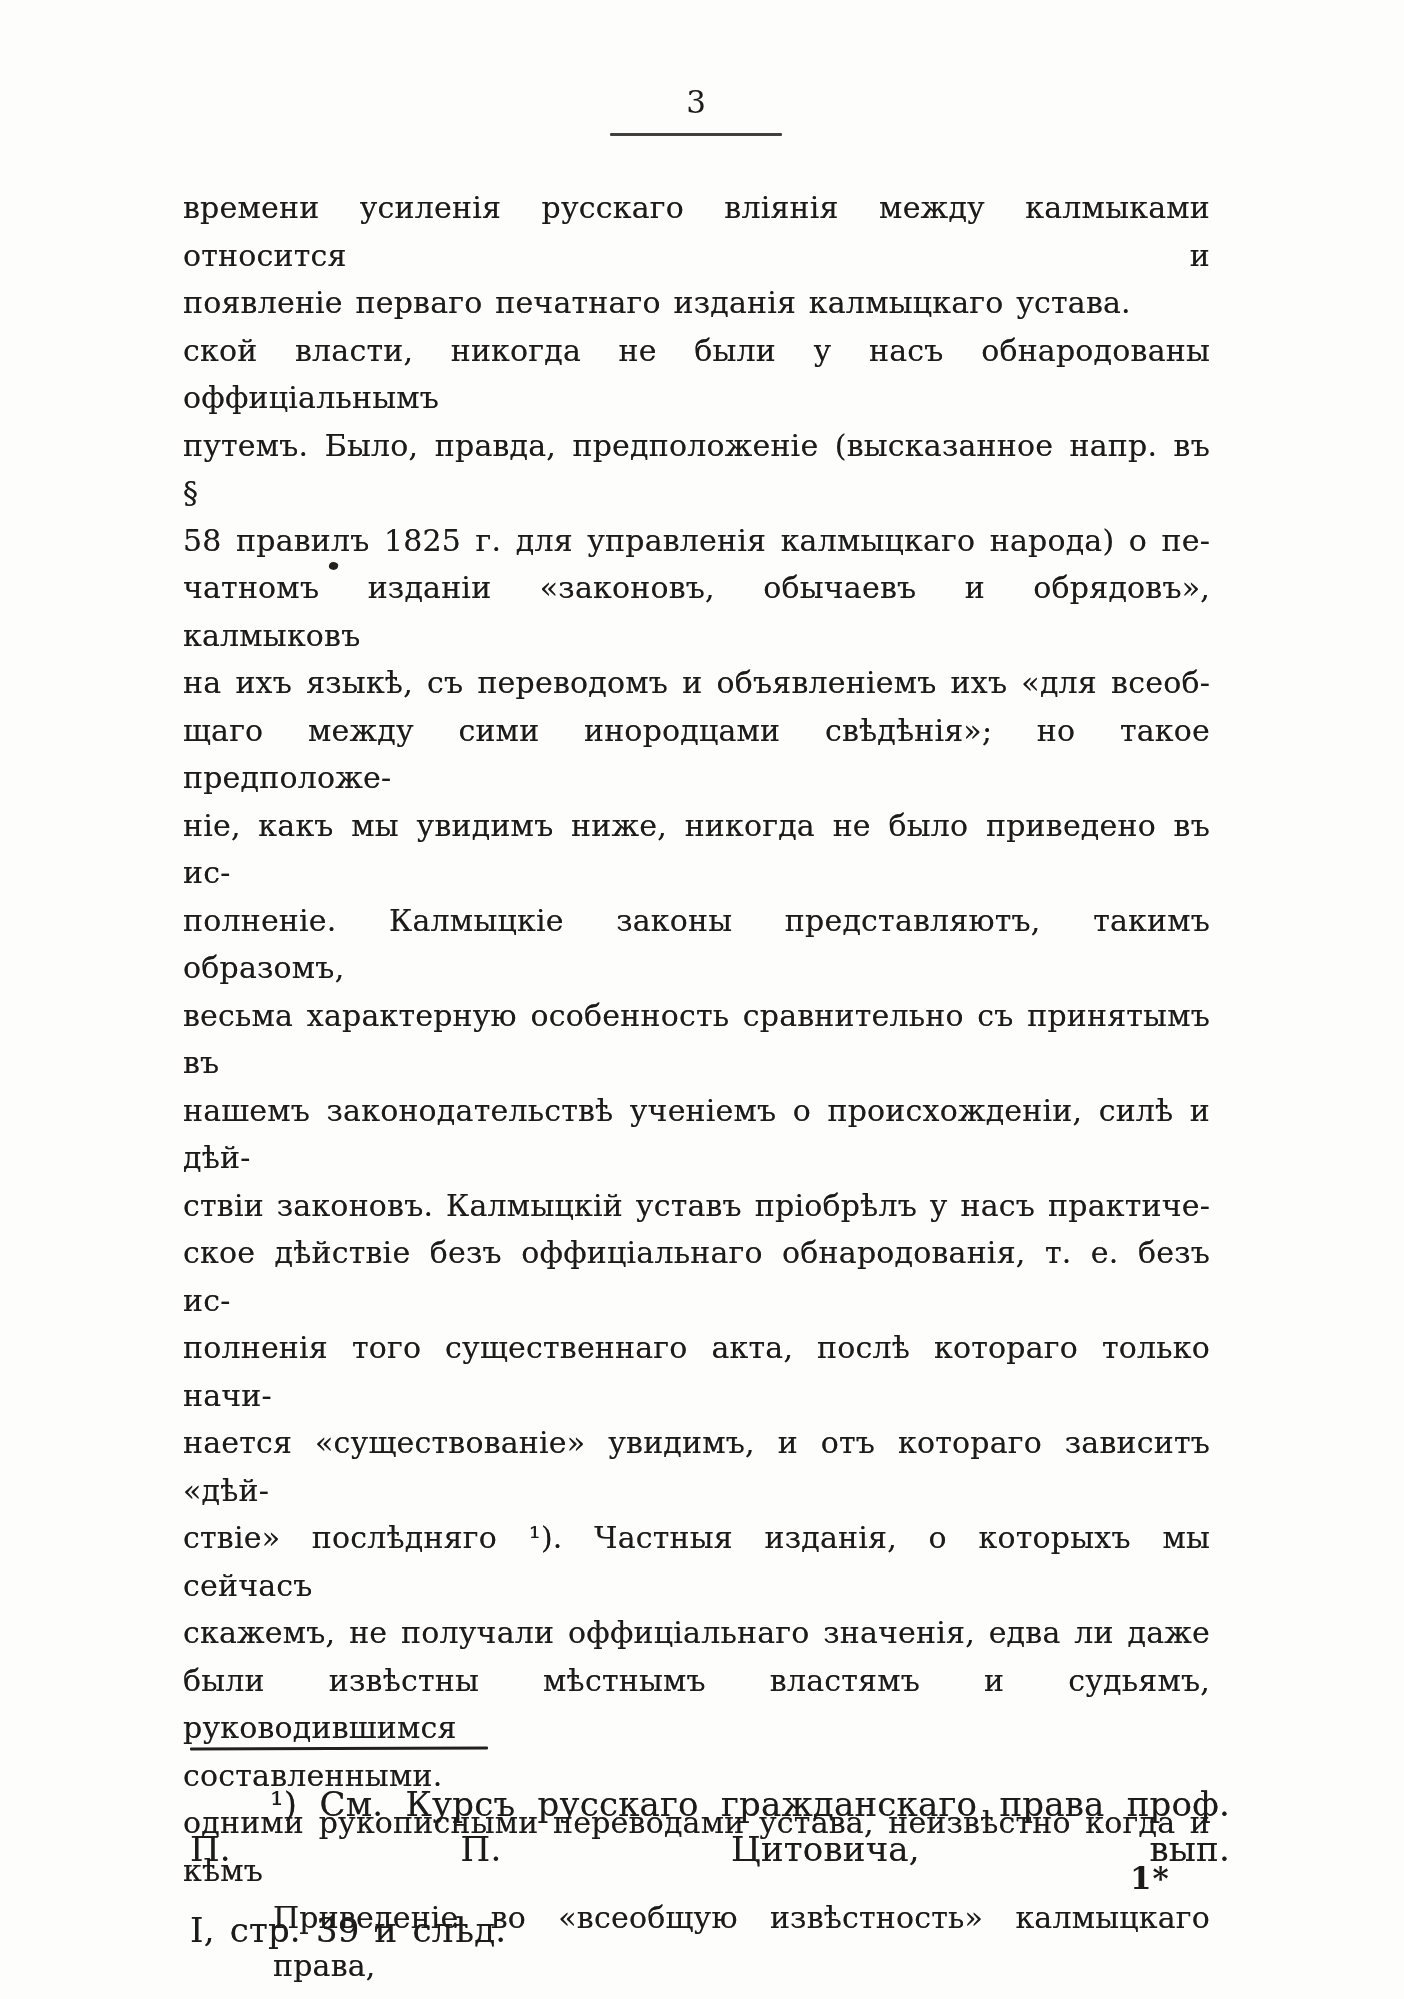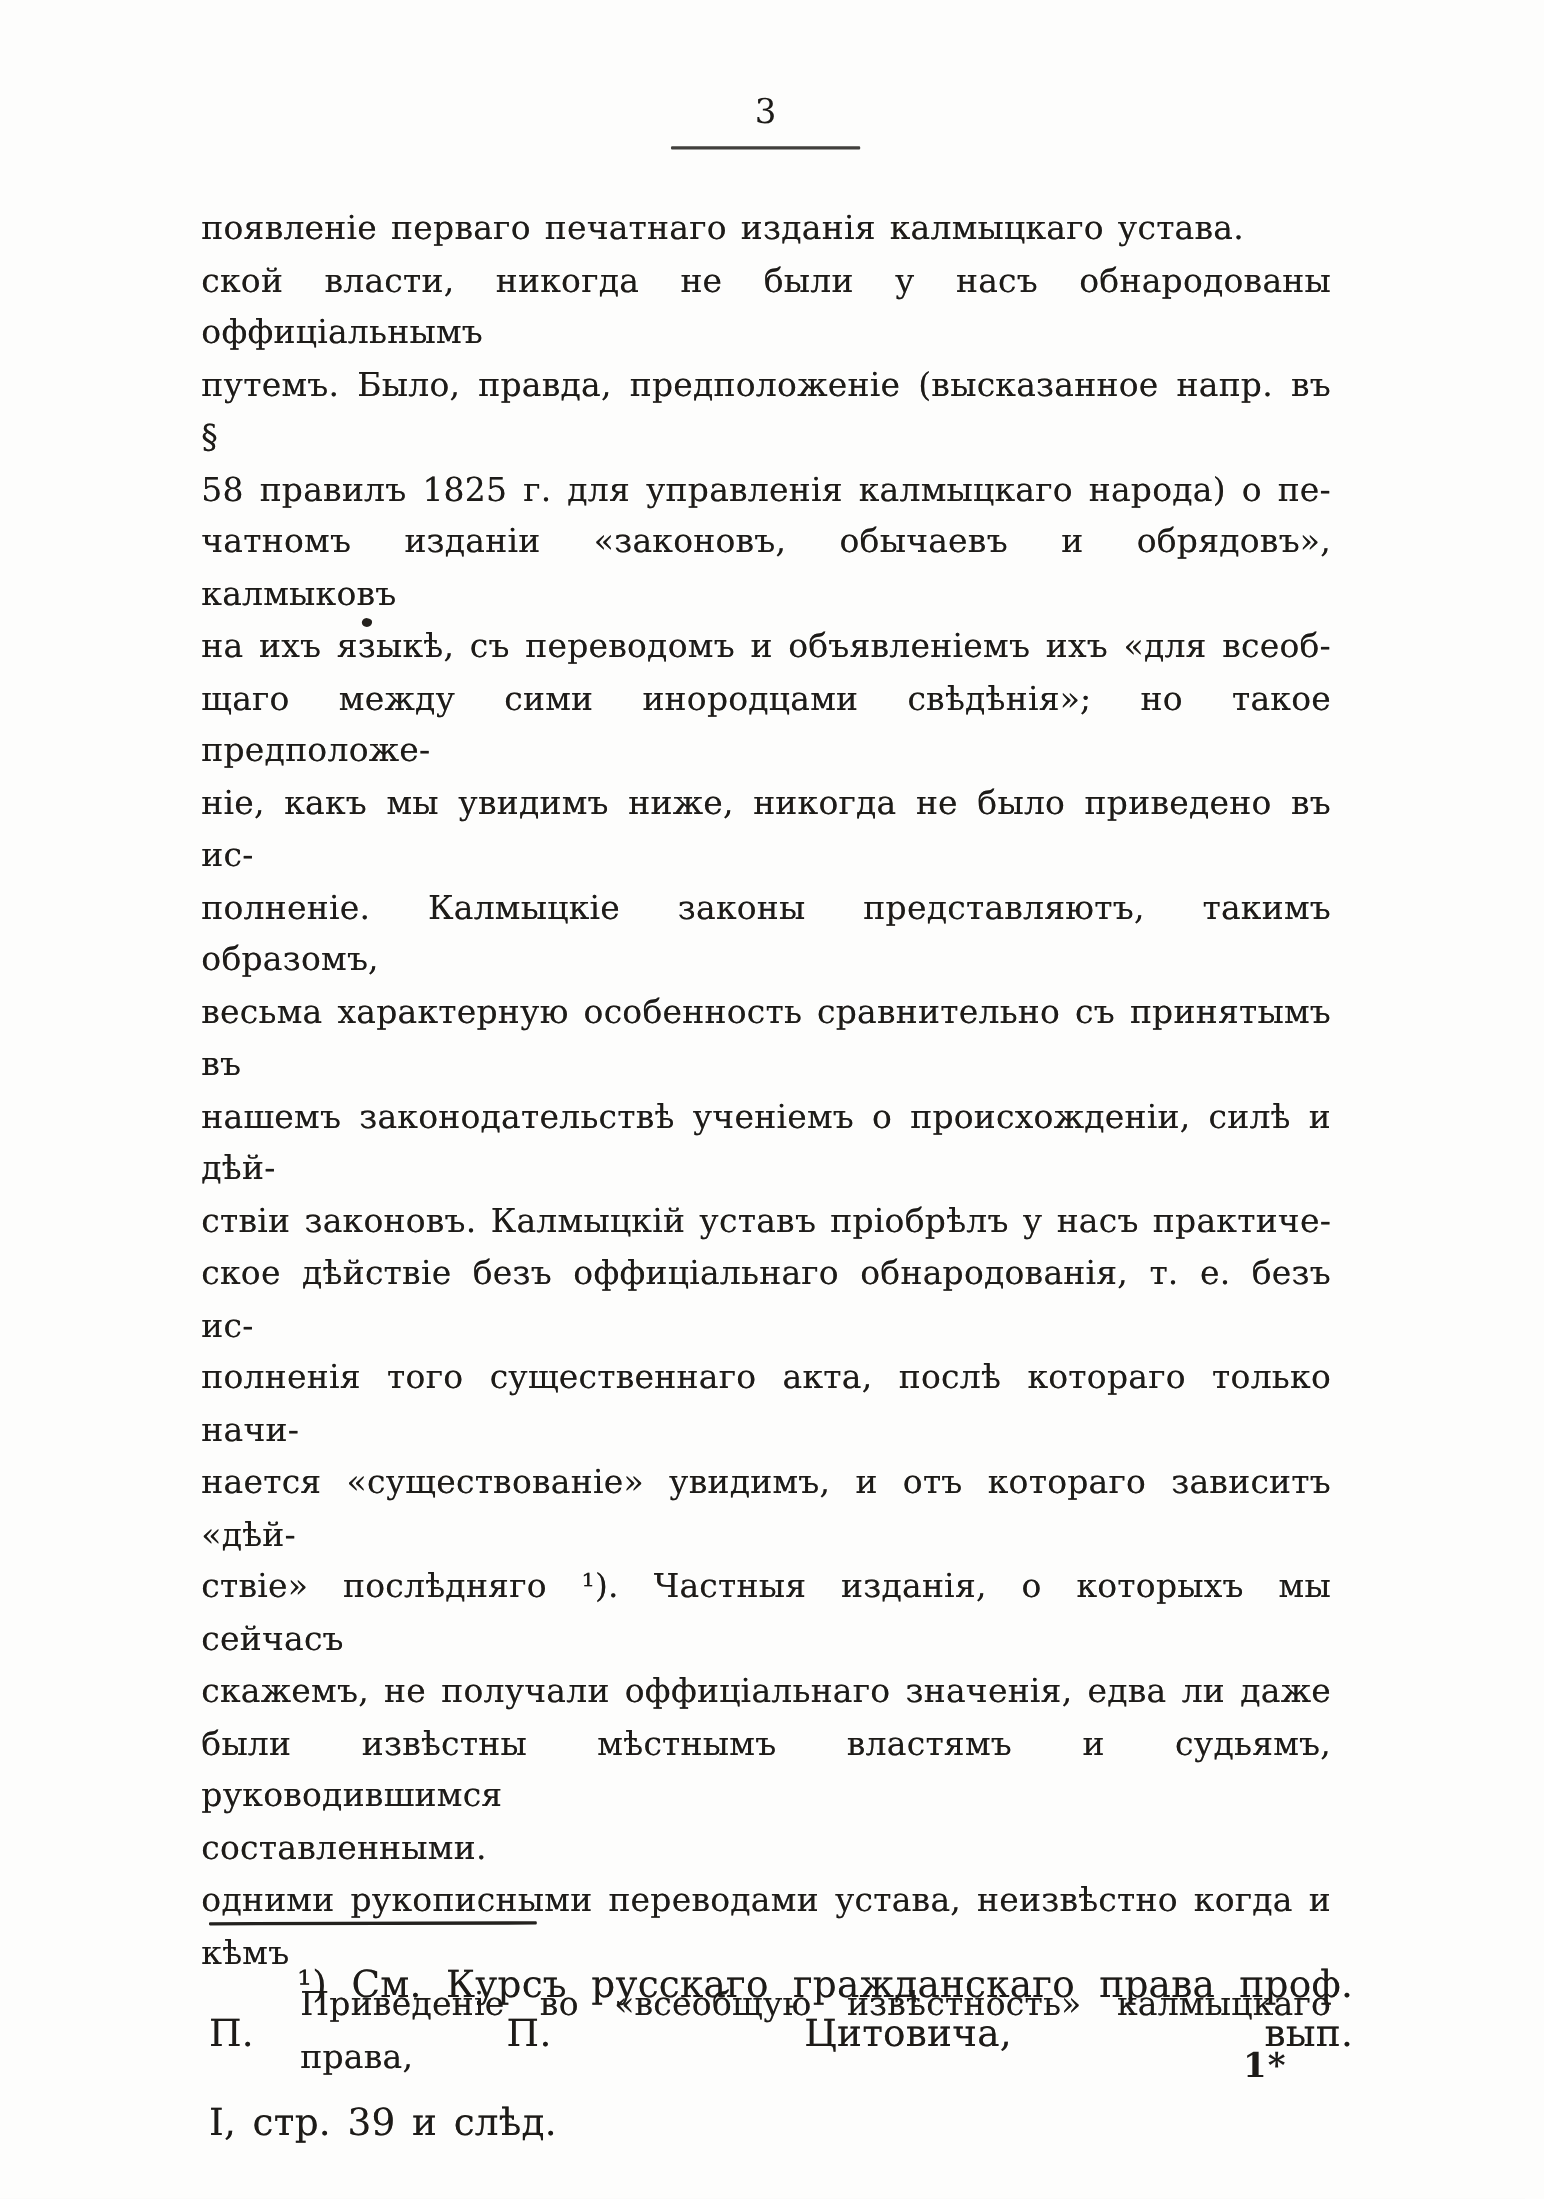--- a/index.html
+++ b/index.html
@@ -102,20 +102,21 @@
 </style>
 </head>
 <body>
 
 <div class="page">
 
   <div class="page-number">3</div>
   <div class="header-rule"></div>
 
   <div class="body-text">
+    <div class="line">времени усиленія русскаго вліянія между калмыками относится и</div>
     <div class="line para-end">появленіе перваго печатнаго изданія калмыцкаго устава.</div>
     <div class="line">ской власти, никогда не были у насъ обнародованы оффиціальнымъ</div>
     <div class="line">путемъ. Было, правда, предположеніе (высказанное напр. въ §</div>
     <div class="line">58 правилъ 1825 г. для управленія калмыцкаго народа) о пе-</div>
     <div class="line">чатномъ изданіи «законовъ, обычаевъ и обрядовъ», калмыковъ</div>
     <div class="line">на ихъ языкѣ, съ переводомъ и объявленіемъ ихъ «для всеоб-</div>
     <div class="line">щаго между сими инородцами свѣдѣнія»; но такое предположе-</div>
     <div class="line">ніе, какъ мы увидимъ ниже, никогда не было приведено въ ис-</div>
     <div class="line">полненіе. Калмыцкіе законы представляютъ, такимъ образомъ,</div>
     <div class="line">весьма характерную особенность сравнительно съ принятымъ въ</div>

